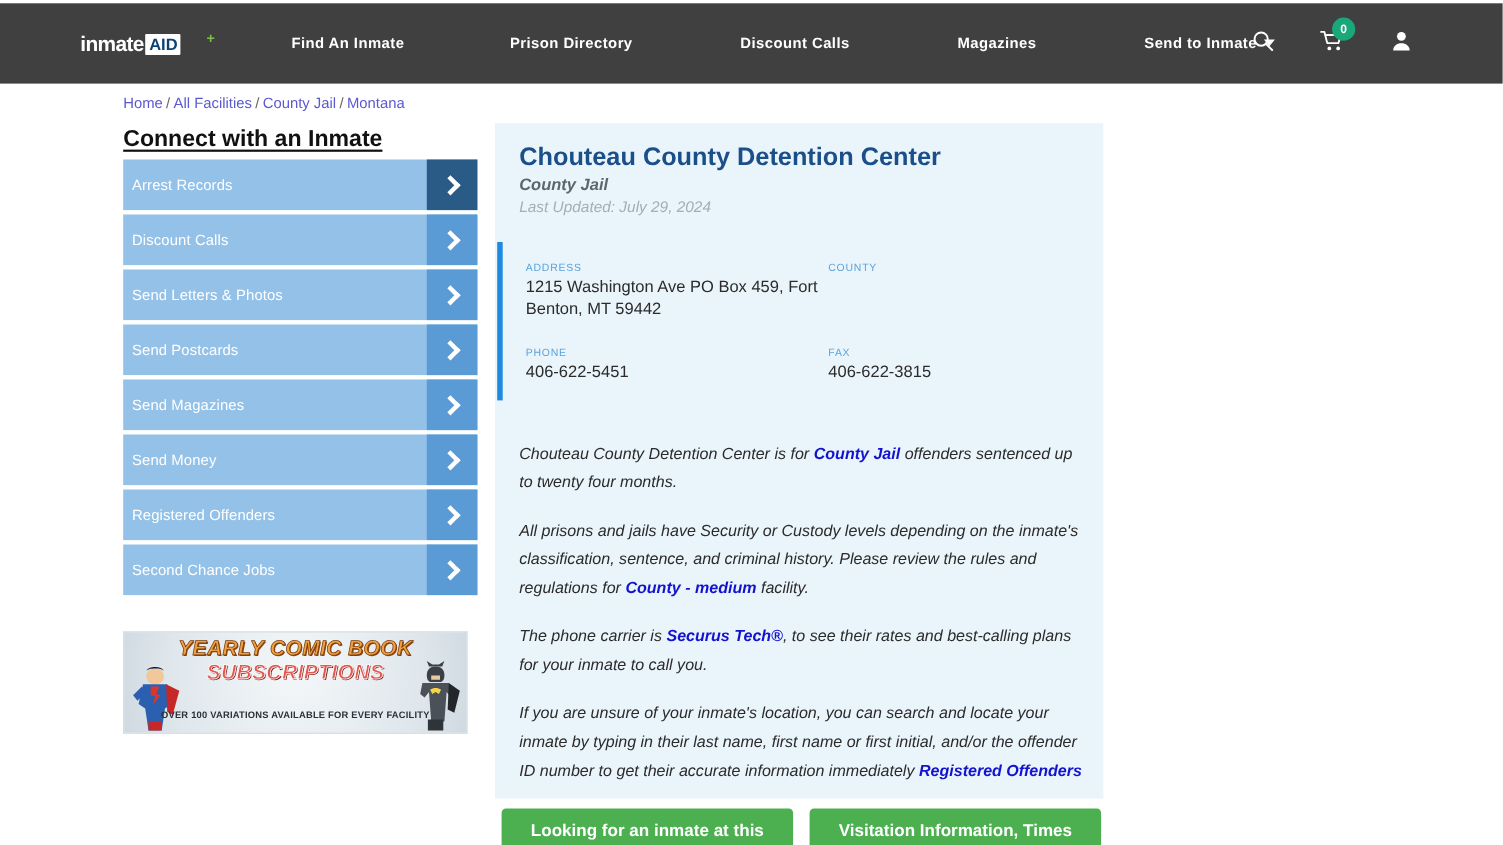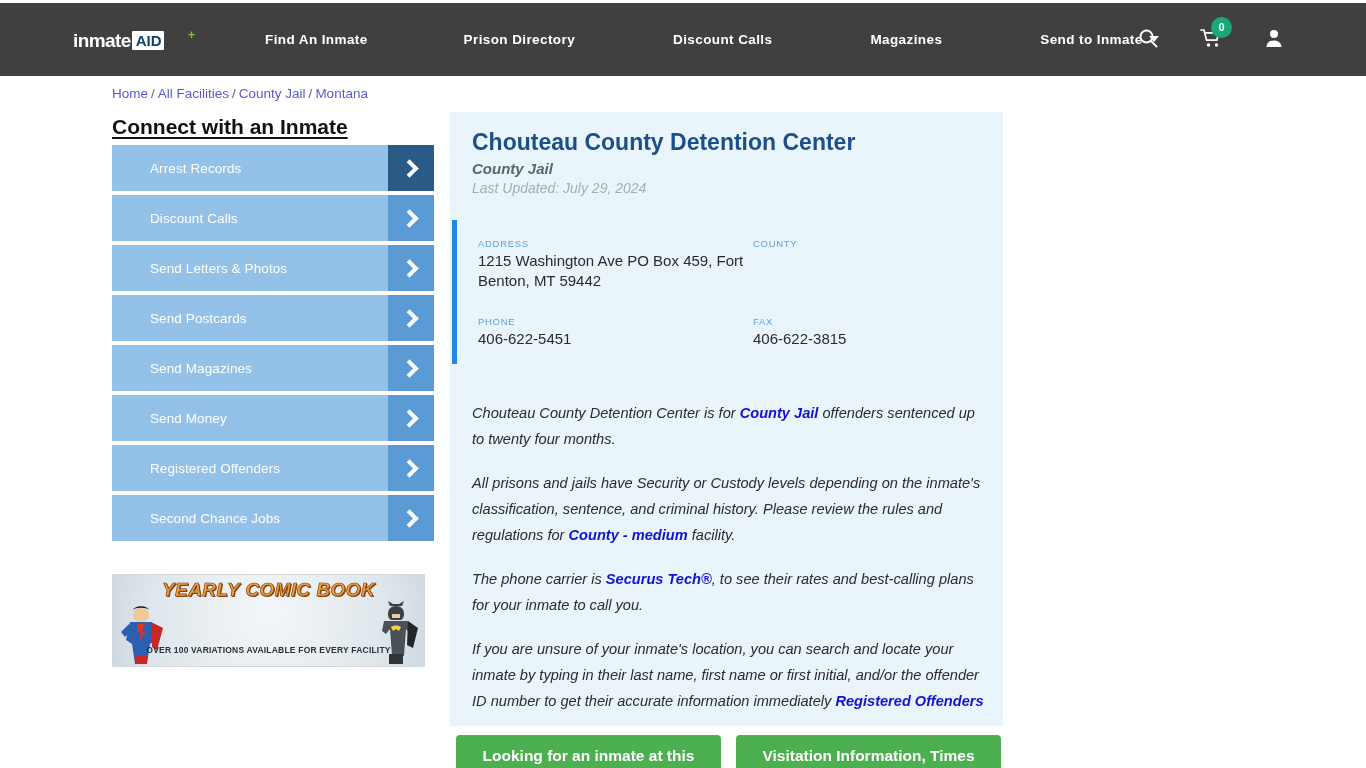--- a/index.html
+++ b/index.html
@@ -87,21 +87,21 @@
     text-decoration: underline; text-underline-offset: 3px;
   }
   .side-list { position: absolute; left: 112px; top: 145px; width: 322px; }
   .side-btn {
     position: relative; height: 46px; width: 322px;
     margin-bottom: 4px; background: #93c1e8;
     display: flex; align-items: center; cursor: pointer;
   }
   .side-btn-label {
     color: #ffffff; font-size: 13.5px; font-weight: 400;
-    padding-left: 38px; letter-spacing: 0.1px;
+    padding-left: 8px; letter-spacing: 0.1px;
   }
   .side-arrow {
     position: absolute; right: 0; top: 0;
     width: 46px; height: 46px; background: #5b9bd5;
     display: flex; align-items: center; justify-content: center;
   }
   .side-btn.active .side-arrow { background: #2a5a86; }
   .chev {
     display: block; width: 13px; height: 13px;
     border-top: 4px solid #ffffff; border-right: 4px solid #ffffff;
@@ -343,20 +343,21 @@
     <path d="M26 6c5 0 8 3 8 8 0 3-1 5-3 6h-10c-2-1-3-3-3-6 0-5 3-8 8-8z" fill="#3a4046"></path>
     <path d="M20 6l-2-5 5 3h6l5-3-2 5z" fill="#3a4046"></path>
     <path d="M22 14h8v4h-8z" fill="#e8c9a0"></path>
     <path d="M14 21h24l6 10-4 3-4-5-2 27H22l-2-27-4 5-4-3z" fill="#4a5159"></path>
     <path d="M21 27c3-2 7-2 10 0l-2 4-3-2-3 2z" fill="#f5d547"></path>
     <path d="M38 21l10 7-5 20-6-3z" fill="#23272b"></path>
     <path d="M19 54h14v10H19z" fill="#2f3439"></path>
   </svg>
 
   <div class="ad-line1">YEARLY COMIC BOOK</div>
+  <div class="ad-line2">SUBSCRIPTIONS</div>
   <div class="ad-line4">OVER 100 VARIATIONS AVAILABLE FOR EVERY FACILITY</div>
 </div>
 
 <div class="card">
 
   <div class="card-title">Chouteau County Detention Center</div>
   <div class="card-sub">County Jail</div>
   <div class="card-updated">Last Updated: July 29, 2024</div>
 
   <div class="info-wrap">

